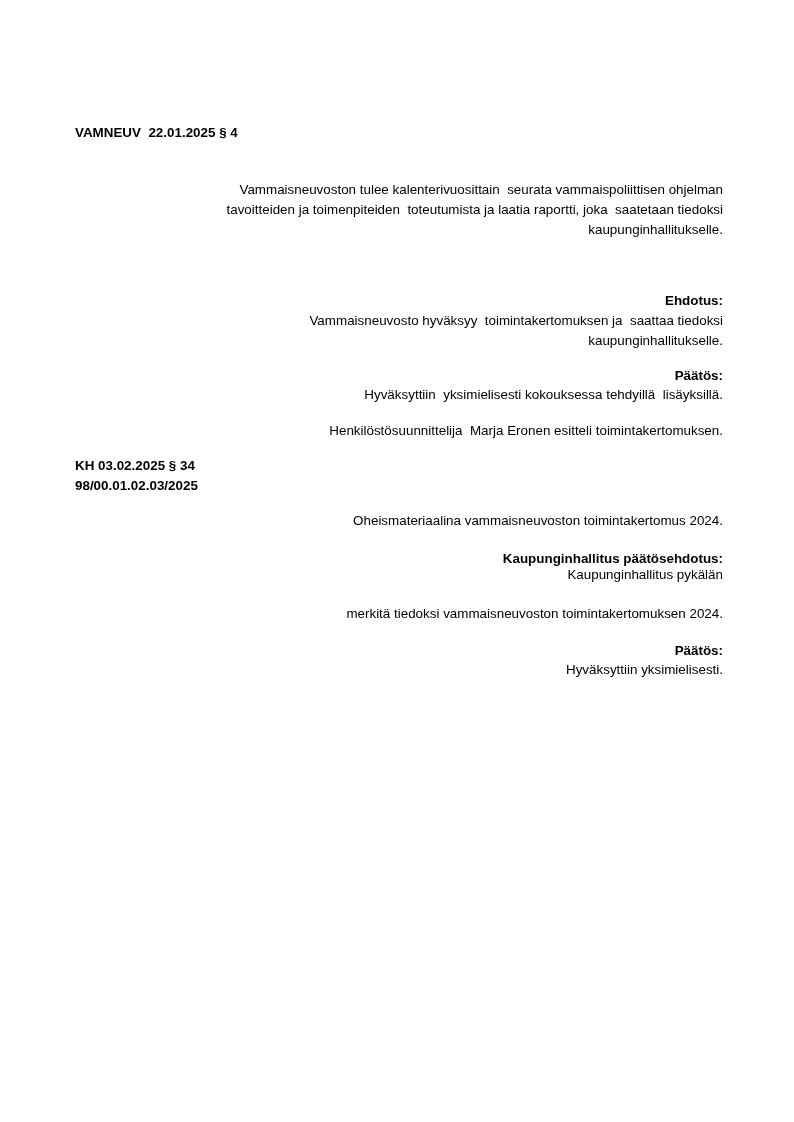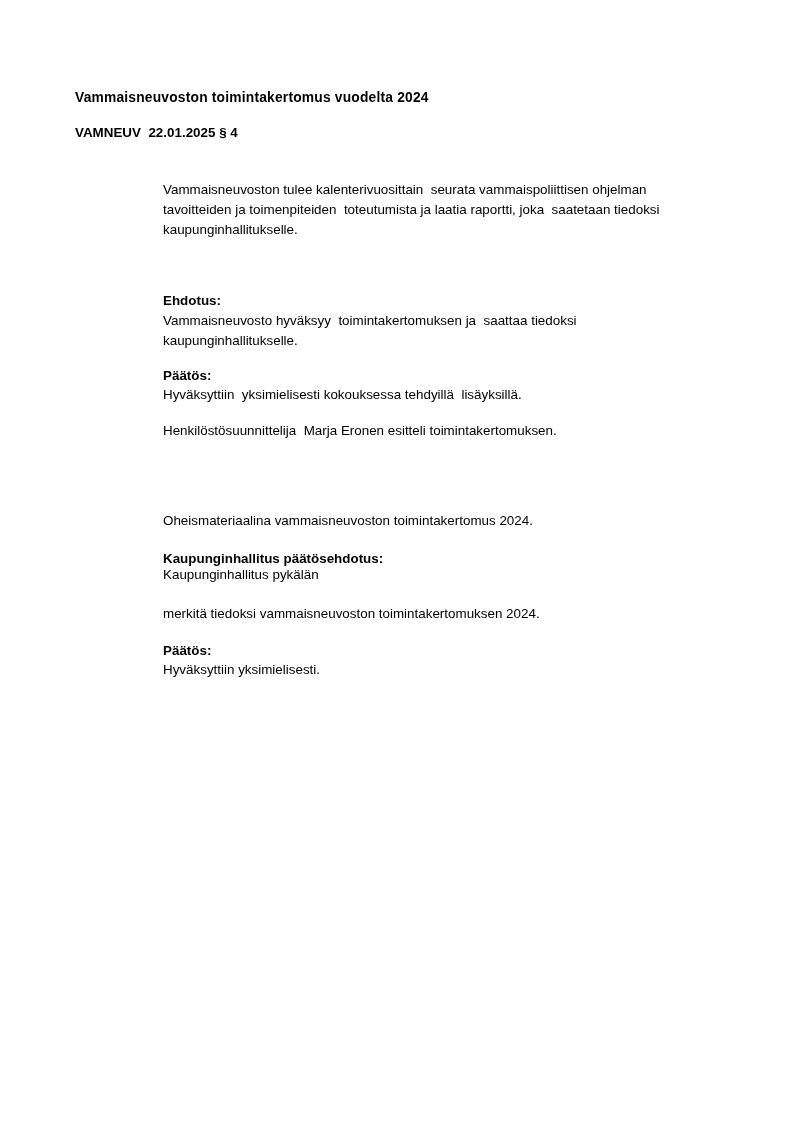--- a/index.html
+++ b/index.html
@@ -15,50 +15,51 @@
     font-family: "Liberation Sans", "DejaVu Sans", sans-serif;
     font-size: 13.4px;
     line-height: 20px;
     color: #000000;
     overflow: hidden;
   }
   .block {
     position: absolute;
     white-space: pre-wrap;
   }
-  .indent { left: 163px; width: 560px; }
+  .indent { left: 163px; width: 560px; text-align: right; }
   .marginal { left: 75px; width: 640px; font-weight: bold; }
   .bold { font-weight: bold; }
   .title { font-size: 13.8px; letter-spacing: 0.2px; }
 </style>
 </head>
 <body>
 
 <div class="page">
 
-  <div class="block marginal bold title" style="top:88px">Vammaisneuvoston toimintakertomus vuodelta 2024</div>
 
   <div class="block marginal" style="top:123px">VAMNEUV  22.01.2025 § 4</div>
 
   <div class="block indent" style="top:180px">Vammaisneuvoston tulee kalenterivuosittain  seurata vammaispoliittisen ohjelman
 tavoitteiden ja toimenpiteiden  toteutumista ja laatia raportti, joka  saatetaan tiedoksi
 kaupunginhallitukselle.</div>
 
 
   <div class="block indent bold" style="top:291px">Ehdotus:</div>
 
   <div class="block indent" style="top:311px">Vammaisneuvosto hyväksyy  toimintakertomuksen ja  saattaa tiedoksi
 kaupunginhallitukselle.</div>
 
   <div class="block indent bold" style="top:366px">Päätös:</div>
 
   <div class="block indent" style="top:421px">Henkilöstösuunnittelija  Marja Eronen esitteli toimintakertomuksen.</div>
 
   <div class="block indent" style="top:385px">Hyväksyttiin  yksimielisesti kokouksessa tehdyillä  lisäyksillä.</div>
 
+  <div class="block marginal" style="top:456px">KH 03.02.2025 § 34
+98/00.01.02.03/2025</div>
 
   <div class="block indent" style="top:511px">Oheismateriaalina vammaisneuvoston toimintakertomus 2024.</div>
 
   <div class="block indent bold" style="top:549px">Kaupunginhallitus päätösehdotus:</div>
 
   <div class="block indent" style="top:565px">Kaupunginhallitus pykälän</div>
 
   <div class="block indent" style="top:604px">merkitä tiedoksi vammaisneuvoston toimintakertomuksen 2024.</div>
 
   <div class="block indent bold" style="top:641px">Päätös:</div>

